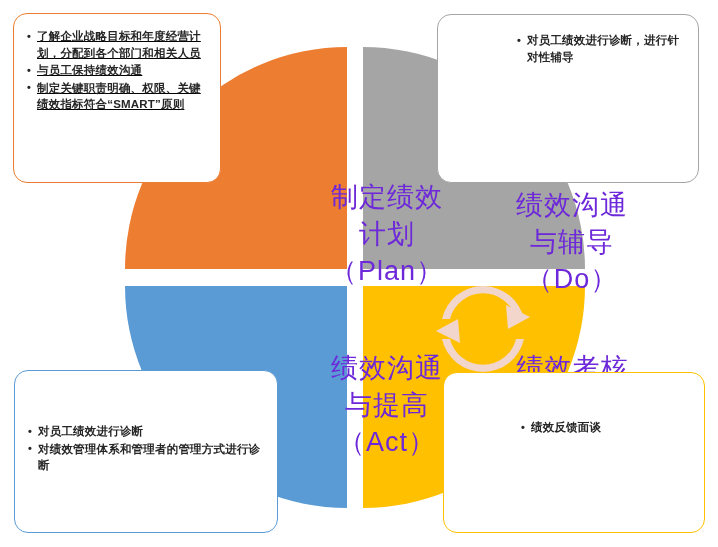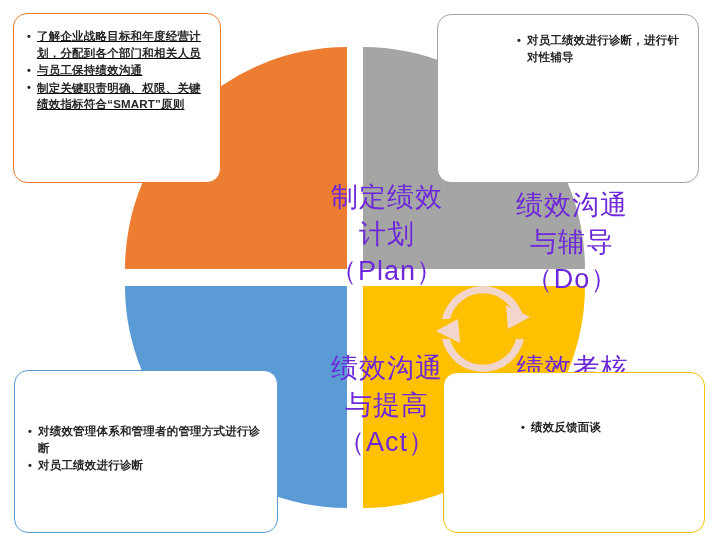--- a/index.html
+++ b/index.html
@@ -193,22 +193,22 @@
     <div class="cbody">
       <ul>
         <li class="bulleted">对员工绩效进行诊断，进行针对性辅导</li>
       </ul>
     </div>
   </div>
 
   <div class="callout" id="callout-act">
     <div class="cbody">
       <ul>
+        <li class="bulleted">对员工绩效进行诊断</li>
         <li class="bulleted">对绩效管理体系和管理者的管理方式进行诊断</li>
-        <li class="bulleted">对员工绩效进行诊断</li>
       </ul>
     </div>
   </div>
 
   <div class="callout" id="callout-check">
     <div class="cbody">
       <ul>
         <li class="bulleted">绩效反馈面谈</li>
       </ul>
     </div>

